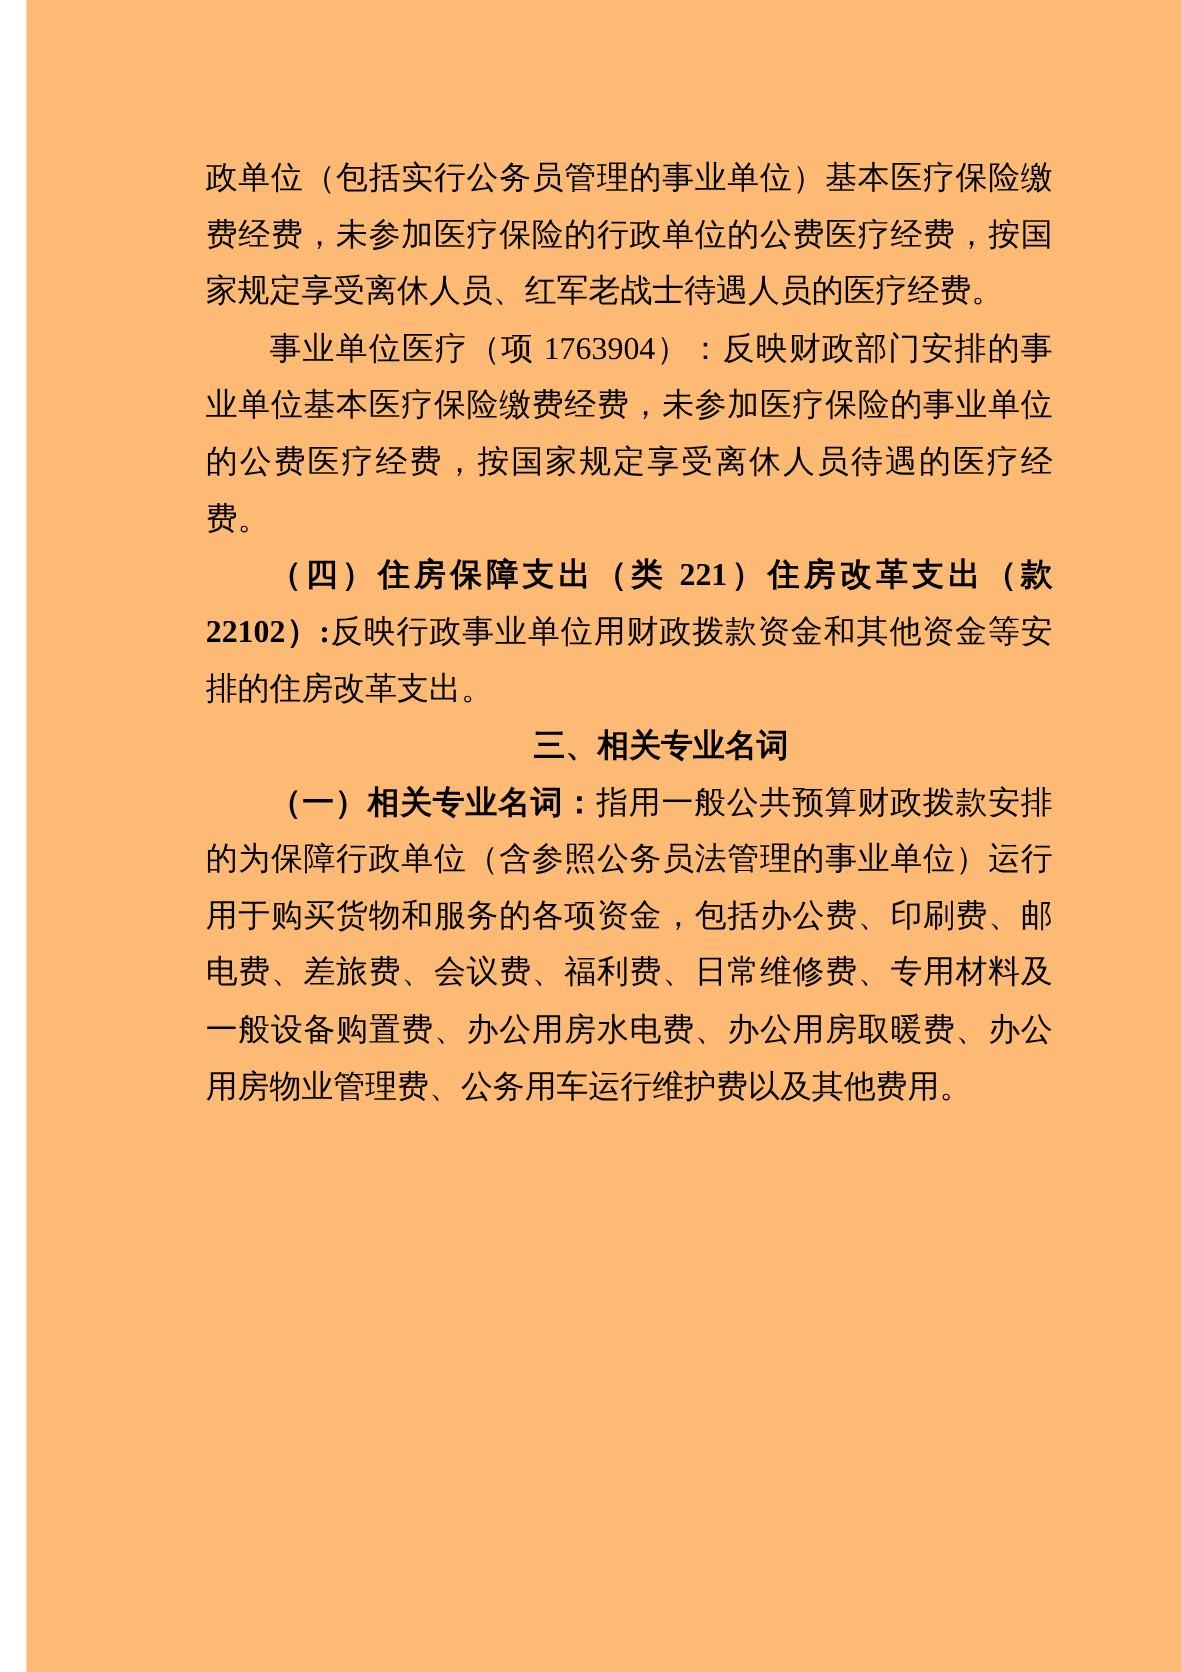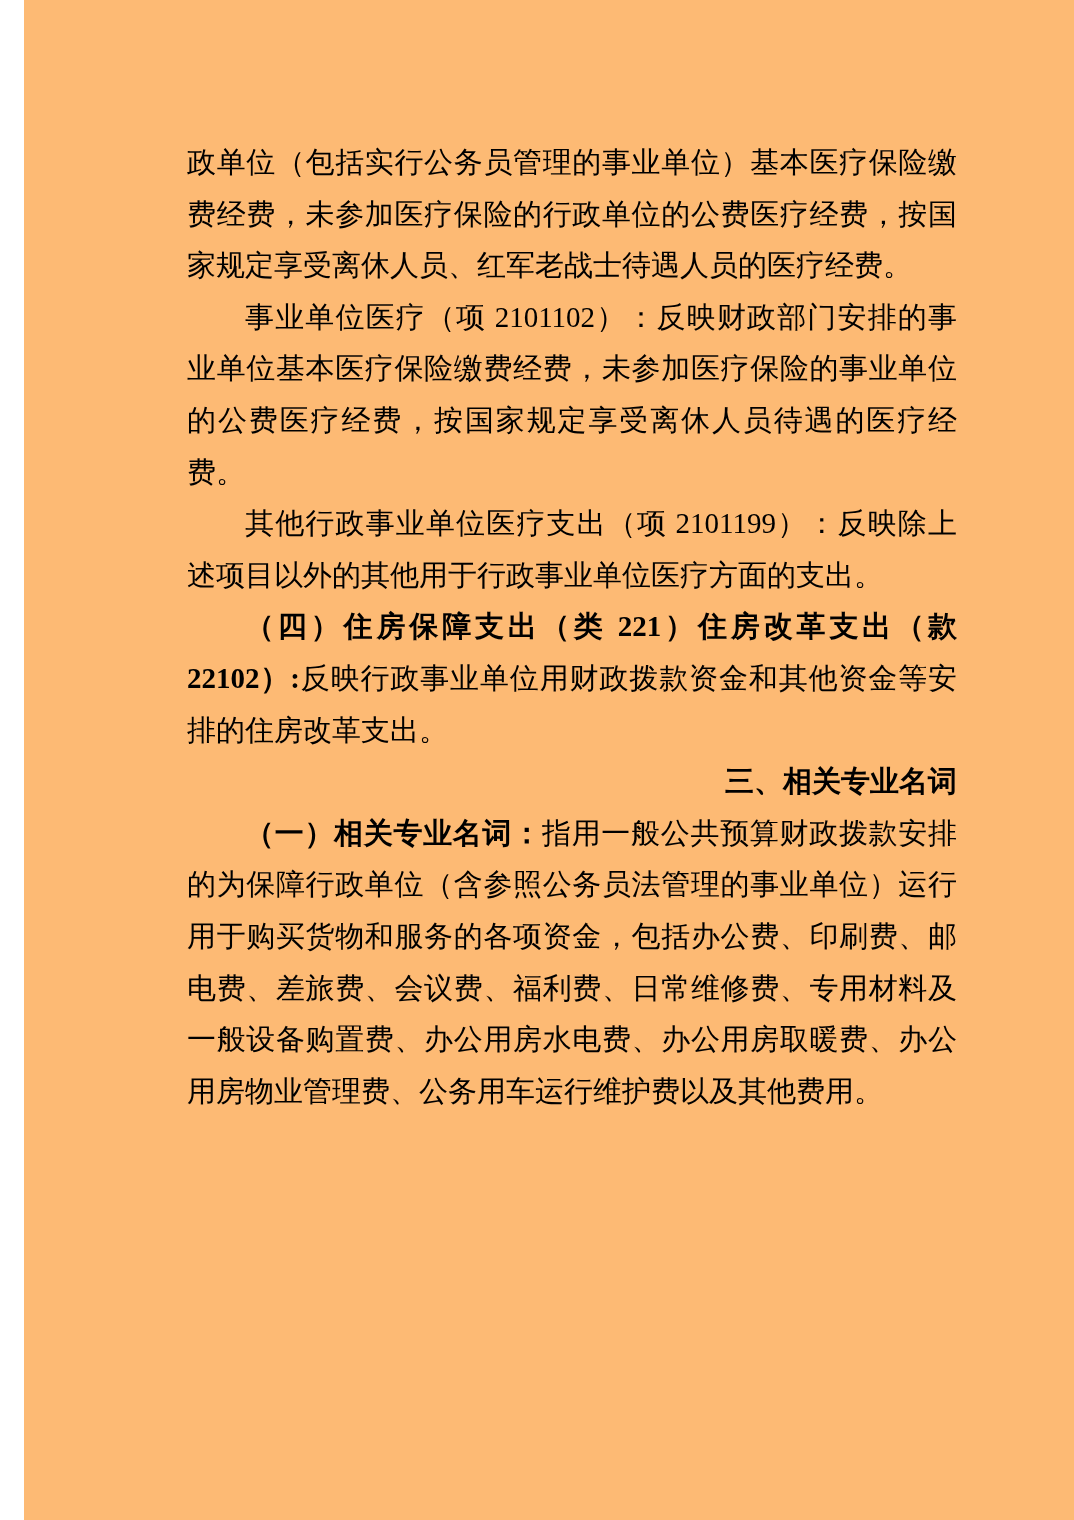--- a/index.html
+++ b/index.html
@@ -37,35 +37,34 @@
   .lead {
     font-weight: bold;
   }
   .heading {
     margin: 0;
     font-size: 29px;
     line-height: 51.6px;
     font-weight: bold;
     font-family: "Liberation Sans", "DejaVu Sans", sans-serif;
     text-indent: 2em;
-    text-align: right;
+    text-align: center;
   }
 </style>
 </head>
 <body>
 
 <div class="page">
   <div class="content">
 
     <p class="para">政单位（包括实行公务员管理的事业单位）基本医疗保险缴费经费，未参加医疗保险的行政单位的公费医疗经费，按国家规定享受离休人员、红军老战士待遇人员的医疗经费。</p>
 
-    <p class="para indent">事业单位医疗（项 2101102）：反映财政部门安排的事业单位基本医疗保险缴费经费，未参加医疗保险的事业单位的公费医疗经费，按国家规定享受离休人员待遇的医疗经费。</p>
+    <p class="para indent">事业单位医疗（项 1763904）：反映财政部门安排的事业单位基本医疗保险缴费经费，未参加医疗保险的事业单位的公费医疗经费，按国家规定享受离休人员待遇的医疗经费。</p>
 
 
-    <p class="para indent">其他行政事业单位医疗支出（项 2101199）：反映除上述项目以外的其他用于行政事业单位医疗方面的支出。</p>
 
     <p class="para indent"><b class="lead">（四）住房保障支出（类 221）住房改革支出（款 22102）:</b><span>反映行政事业单位用财政拨款资金和其他资金等安排的住房改革支出。</span></p>
 
 
     <h2 class="heading">三、相关专业名词</h2>
 
     <p class="para indent"><b class="lead">（一）相关专业名词：</b><span>指用一般公共预算财政拨款安排的为保障行政单位（含参照公务员法管理的事业单位）运行用于购买货物和服务的各项资金，包括办公费、印刷费、邮电费、差旅费、会议费、福利费、日常维修费、专用材料及一般设备购置费、办公用房水电费、办公用房取暖费、办公用房物业管理费、公务用车运行维护费以及其他费用。</span></p>
 
   </div>
 </div>

